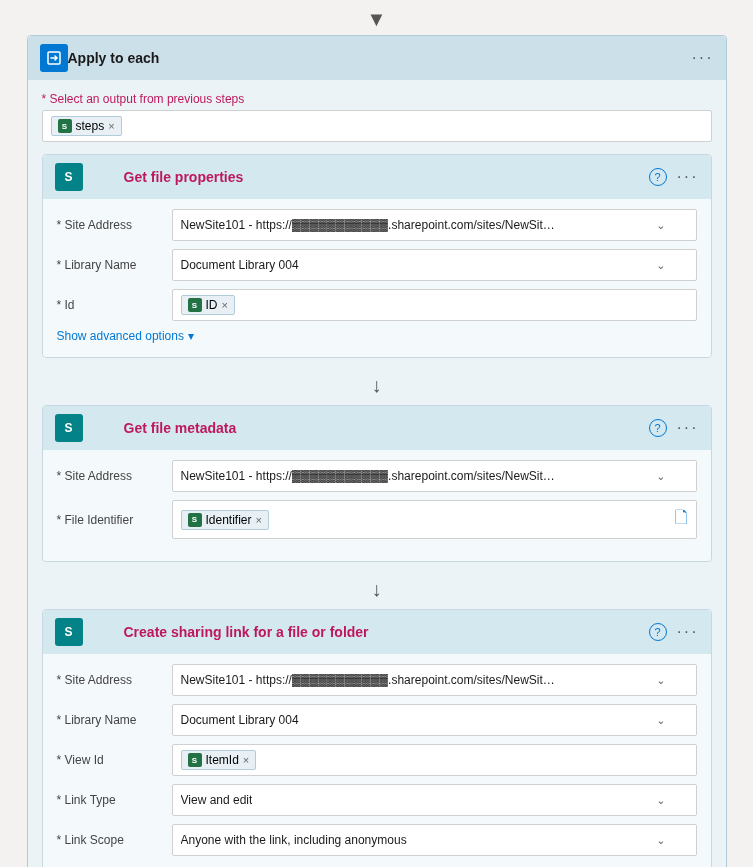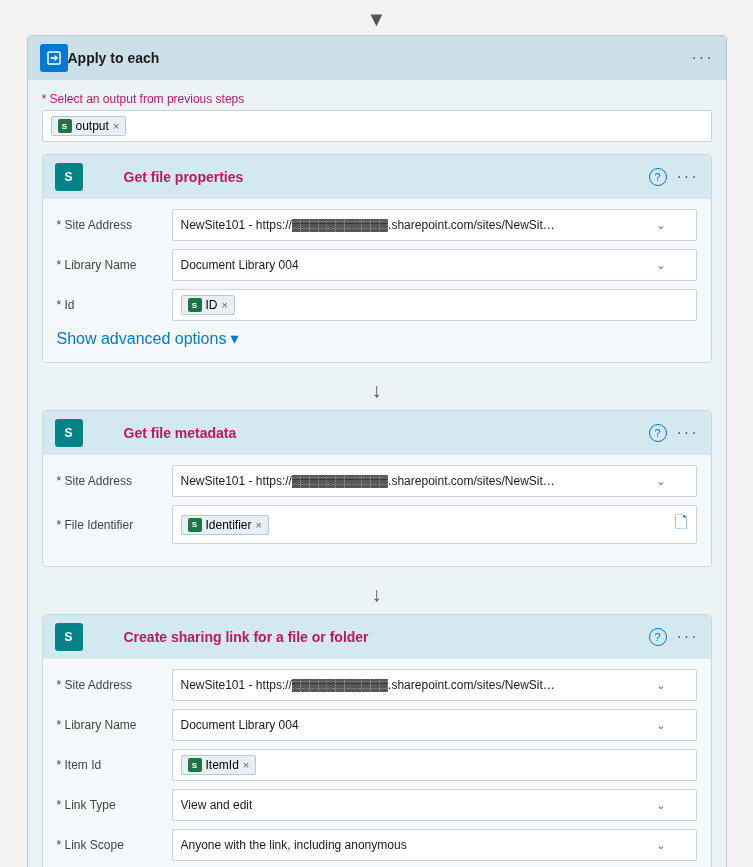--- a/index.html
+++ b/index.html
@@ -230,21 +230,21 @@
 
     .dropdown-arrow {
       color: #666;
       font-size: 11px;
       flex-shrink: 0;
     }
 
     
     .advanced-options {
       color: #0078d4;
-      font-size: 16px;
+      font-size: 12px;
       cursor: pointer;
       display: flex;
       align-items: center;
       gap: 4px;
       margin-top: 4px;
     }
 
     
     .connector-arrow {
       display: flex;
@@ -317,21 +317,21 @@
       </div>
     </div>
 
     <div class="apply-body">
 
       <div class="select-output-section">
         <div class="field-label">* Select an output from previous steps</div>
         <div class="tag-input">
           <div class="tag">
             <div class="tag-icon">S</div>
-            <span>output</span>
+            <span>steps</span>
             <span class="tag-close">×</span>
           </div>
         </div>
       </div>
 
       <div class="inner-card">
         <div class="inner-card-header">
           <div class="inner-card-header-left">
             <div class="sp-icon">S</div>
             <span class="inner-card-title">Get file properties</span>
@@ -466,21 +466,21 @@
             <div class="form-row-label">* Library Name</div>
             <div class="form-row-input">
               <div class="dropdown-field">
                 <span class="dropdown-field-text">Document Library 004</span>
                 <span class="dropdown-arrow">⌄</span>
               </div>
             </div>
           </div>
 
           <div class="form-row">
-            <div class="form-row-label">* Item Id</div>
+            <div class="form-row-label">* View Id</div>
             <div class="form-row-input">
               <div class="tag-input">
                 <div class="tag">
                   <div class="tag-icon">S</div>
                   <span>ItemId</span>
                   <span class="tag-close">×</span>
                 </div>
               </div>
             </div>
           </div>

